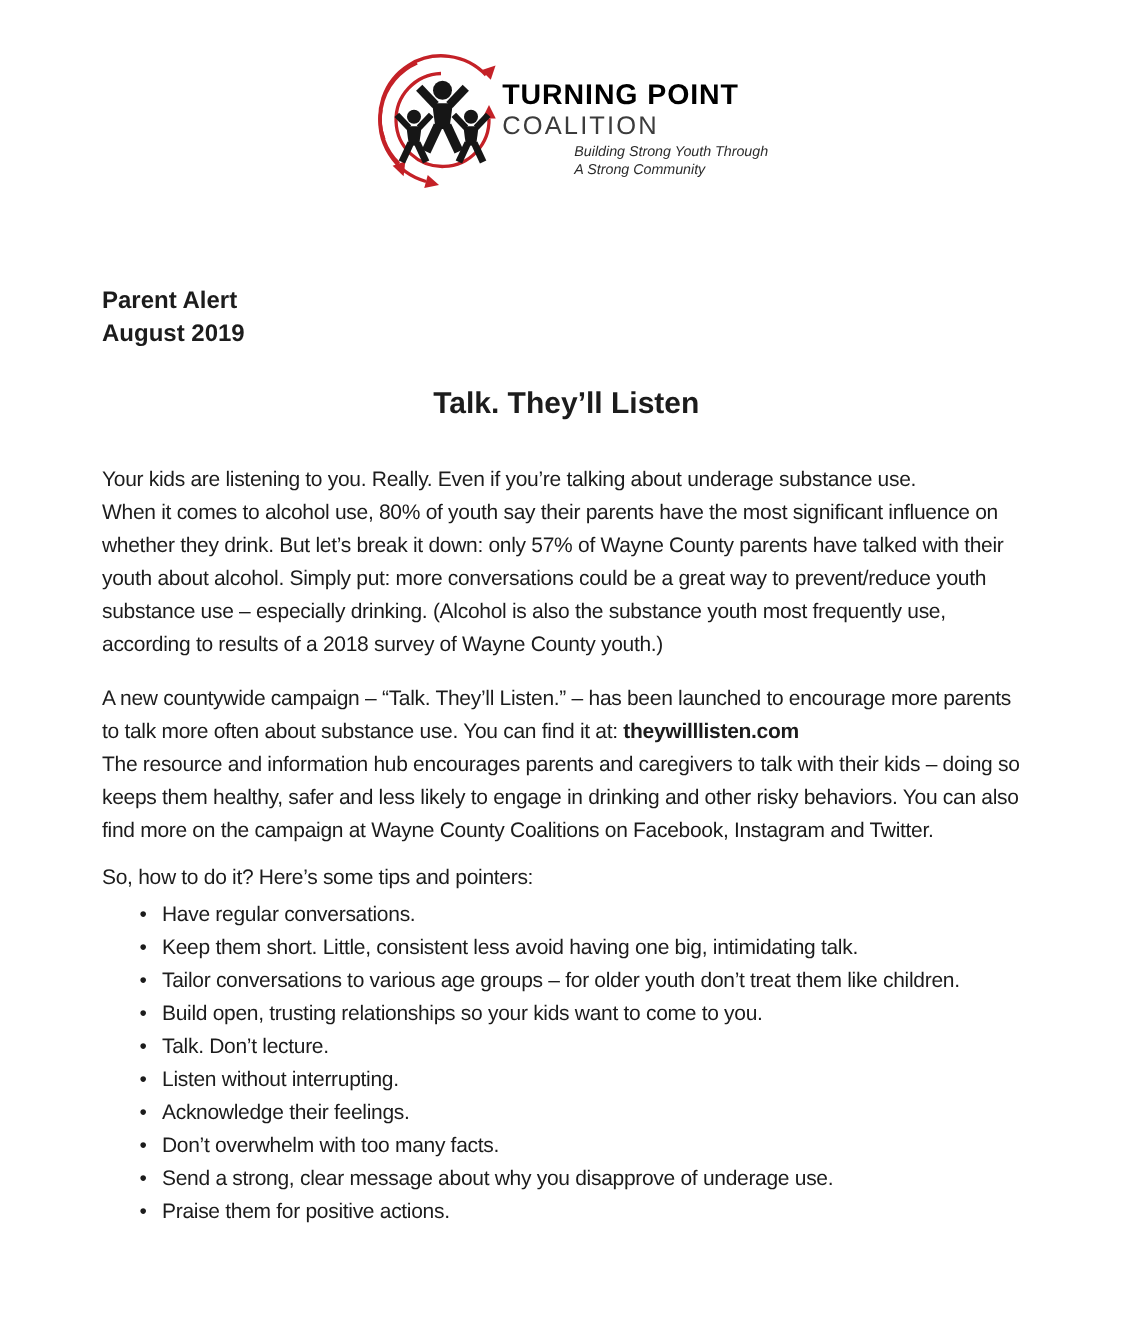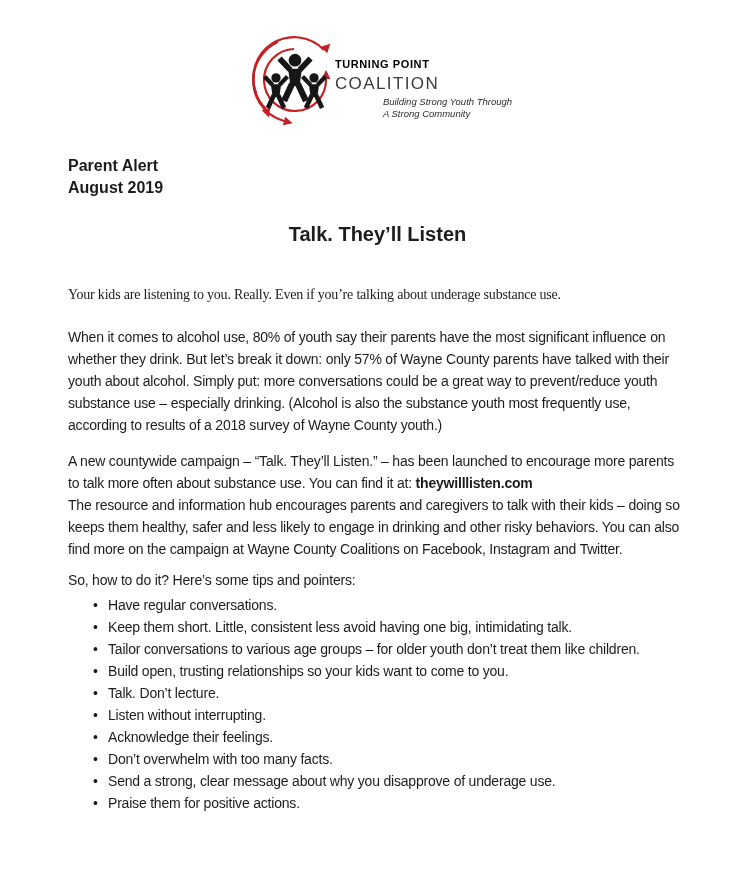--- a/index.html
+++ b/index.html
@@ -24,21 +24,21 @@
     justify-content: center;
     align-items: flex-start;
   }
   .logo-mark { flex: 0 0 auto; }
   .logo-text {
     margin-left: -12px;
     padding-top: 20px;
     letter-spacing: 0;
   }
   .logo-title {
-    font-size: 11px;
+    font-size: 19px;
     font-weight: bold;
     letter-spacing: 0.6px;
     color: #000000;
     line-height: 20px;
     white-space: nowrap;
   }
   .logo-sub {
     font-size: 17px;
     font-weight: normal;
     letter-spacing: 1.4px;
@@ -51,37 +51,37 @@
     font-style: italic;
     font-size: 9.5px;
     line-height: 11.5px;
     color: #2b2b2b;
     white-space: nowrap;
     margin-left: 48px;
   }
 
   
   .doc-header {
-    margin-top: 25px;
+    margin-top: 60px;
     font-size: 16px;
     font-weight: bold;
     line-height: 22px;
     letter-spacing: 0;
   }
   .headline {
     margin: 24px 0 0 0;
     text-align: center;
     font-size: 20px;
     font-weight: bold;
     line-height: 22px;
     letter-spacing: 0;
   }
   p { margin: 0; }
-  .p1 { margin-top: 39px; font-family: Liberation Serif, serif; }
-  .p2 { margin-top: 20px; }
+  .p1 { margin-top: 28px; }
+  .p2 { }
   .p3 { margin-top: 14px; }
   .tips-intro { margin-top: 9px; }
   ul.tips {
     margin: 3px 0 0 0;
     padding: 0;
     list-style: none;
   }
   ul.tips li {
     position: relative;
     padding-left: 40px;

